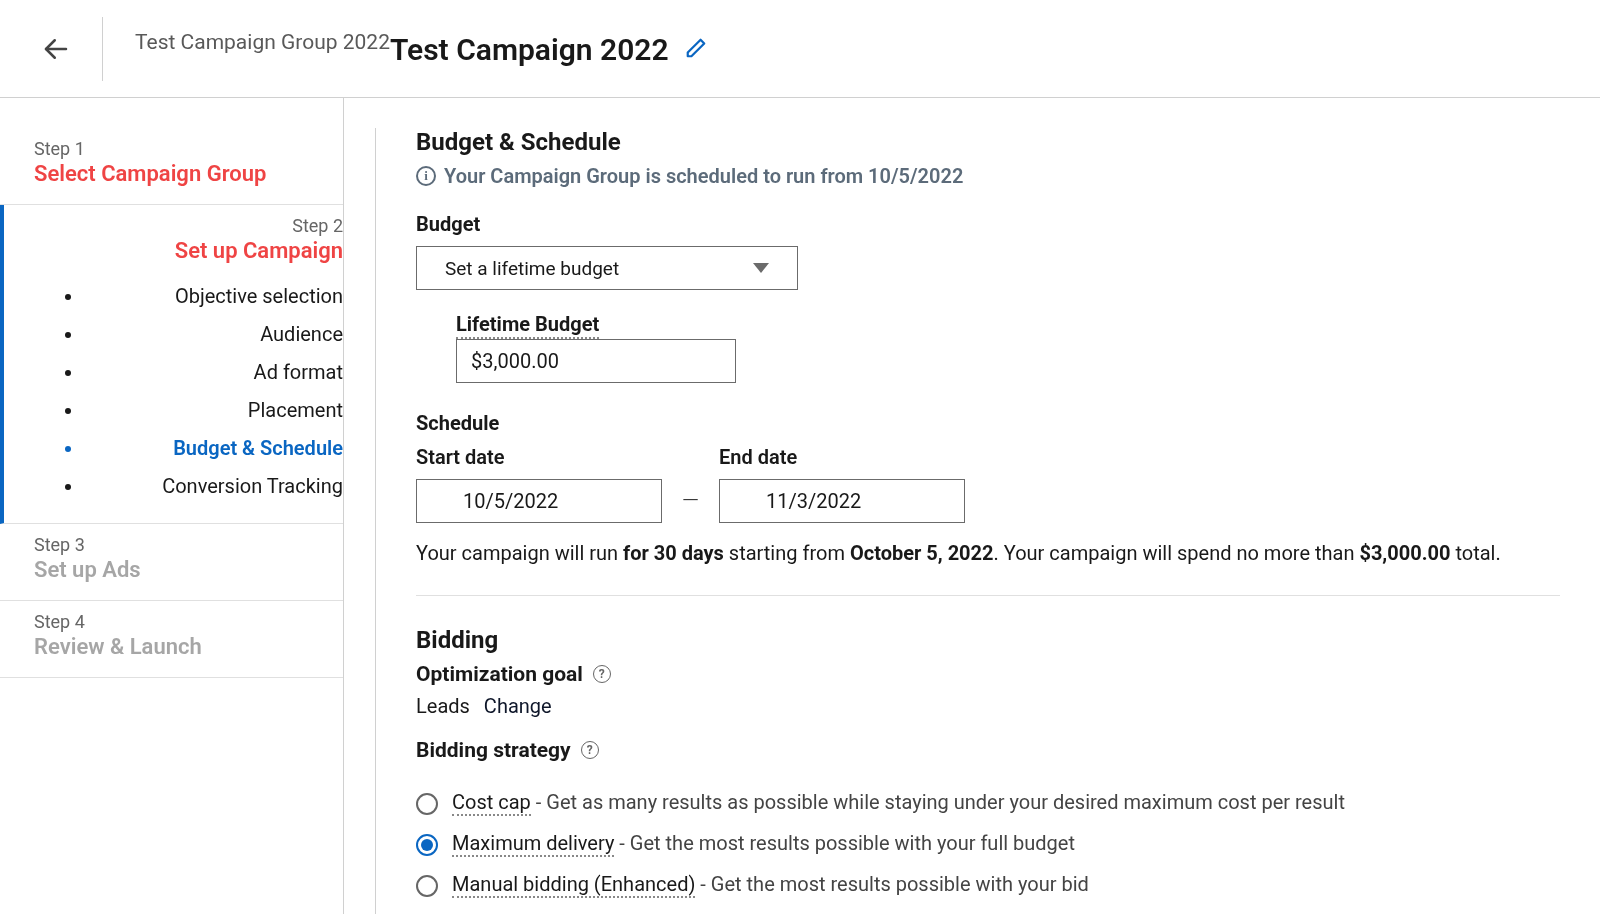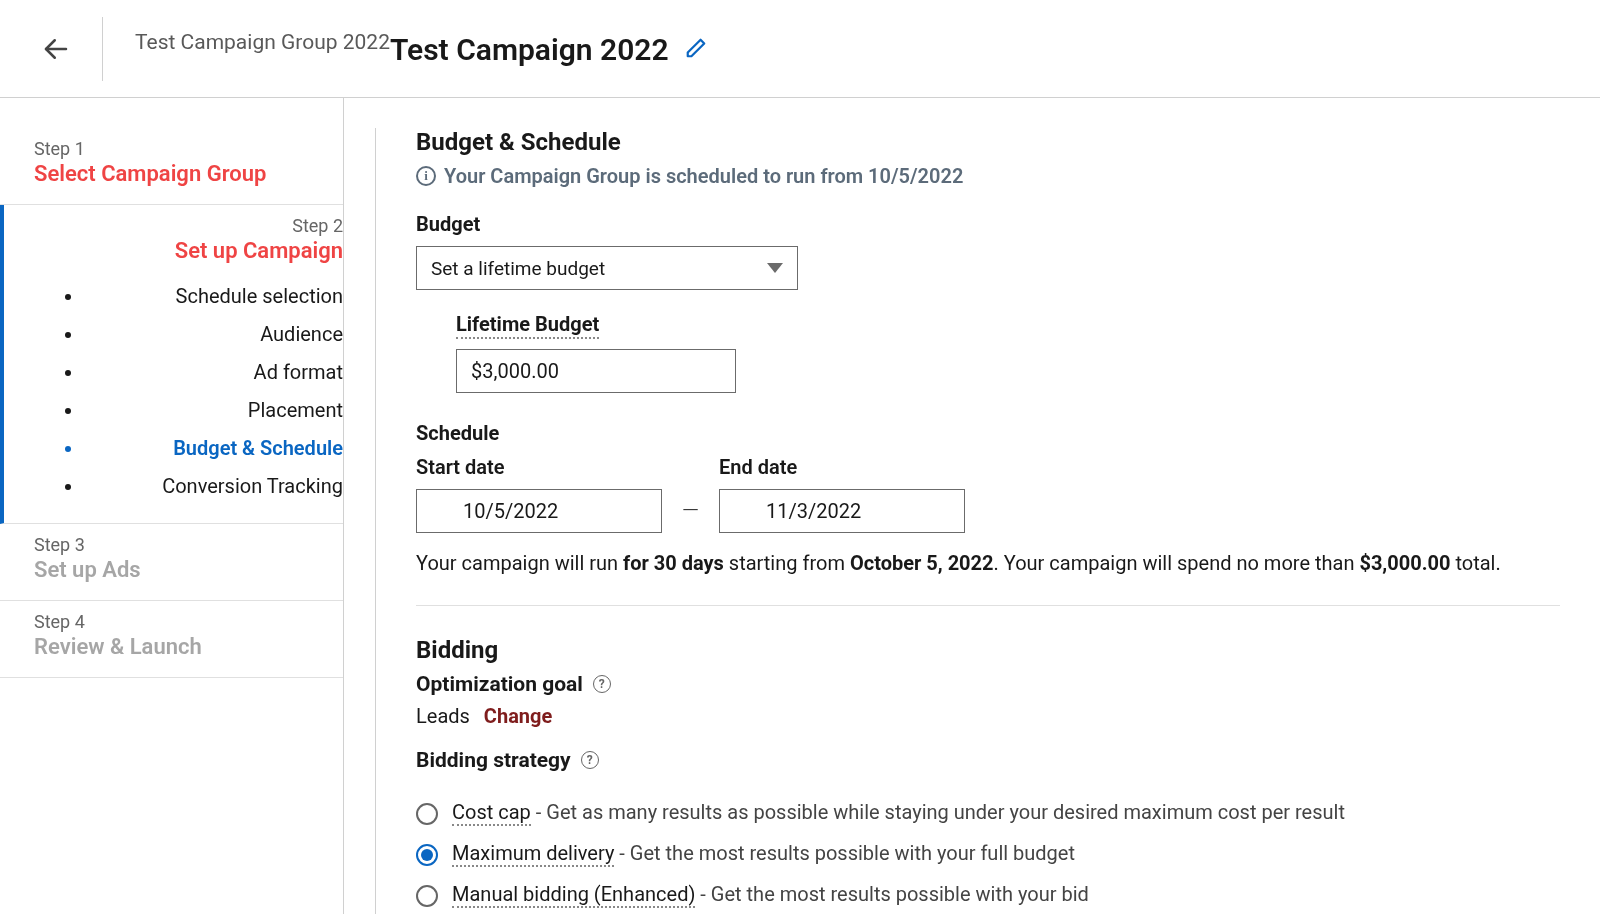--- a/index.html
+++ b/index.html
@@ -21,36 +21,36 @@
   .step-active { border-left: 4px solid #0a66c2; padding-left: 48px; margin-left: 0; text-align: right; }
   .step-sub { list-style: disc; padding-left: 32px; margin-top: 14px; }
   .step-sub li { font-size: 20px; padding: 7px 0; cursor: pointer; }
   .step-sub li.current { color: #0a66c2; font-weight: 600; }
   .main { flex: 1; padding: 30px 40px 40px 40px; color: #191919; }
   .main-inner { border-left: 1px solid #d0d0d0; margin-left: -9px; padding-left: 40px; min-height: 820px; }
   h2.section-head { font-size: 24px; font-weight: 700; margin-bottom: 8px; }
   .info-row { display: flex; align-items: center; gap: 8px; color: #5c6b7a; font-size: 20px; font-weight:600; margin-bottom: 24px; }
   .info-icon { width:20px; height:20px; border:2px solid #5c6b7a; border-radius:50%; display:inline-flex; align-items:center; justify-content:center; font-size:13px; font-weight:700; color:#5c6b7a; font-family:serif; }
   .field-label { font-size: 20px; font-weight: 700; margin-bottom: 10px; }
-  .select-box { width: 382px; height: 44px; border: 1px solid #6b6b6b; display:flex; align-items:center; justify-content:space-between; padding: 0 14px; cursor:pointer; font-size: 19px; }
+  .select-box { width: 382px; height: 44px; border: 1px solid #6b6b6b; display:flex; align-items:center; justify-content:space-between; padding: 0 28px; cursor:pointer; font-size: 19px; }
   .chev-down { width:0; height:0; border-left:8px solid transparent; border-right:8px solid transparent; border-top:10px solid #6b6b6b; }
   .sub-block { margin-left: 40px; margin-top: 22px; }
-  .dotted-label { font-size:20px; font-weight:700; border-bottom: 2px dotted #888; display:inline-block; padding-bottom:1px; margin-bottom:10px; }
+  .dotted-label { font-size:20px; font-weight:700; border-bottom: 2px dotted #888; display:inline-block; padding-bottom:1px; }
   .text-input { width: 280px; height: 44px; border:1px solid #6b6b6b; padding: 0 14px; font-size:20px; color:#191919; font-family:inherit; }
   .text-input.date { width: 246px; padding-left: 46px; }
   .schedule-row { display:flex; align-items:flex-end; gap:0; margin-bottom:18px;}
   .dash { font-size:22px; color:#333; padding: 0 20px 10px 20px; font-weight:300; }
   .summary { font-size:20px; margin-bottom: 30px; }
   .summary .bold { font-weight:700; }
   .hr { border:none; border-bottom:1px solid #e0e0e0; margin-bottom: 30px; }
   .og-row { display:flex; align-items:center; gap:10px; margin-bottom: 8px; }
   .og-label { font-size:21px; font-weight:700; }
   .help-icon { width:18px; height:18px; border:1.6px solid #666; border-radius:50%; display:inline-flex; align-items:center; justify-content:center; font-size:12px; font-weight:700; color:#666; }
   .og-value-row { display:flex; align-items:center; gap:14px; font-size:20px; margin-bottom: 20px;}
-  .link { color:#7f1d1d; font-weight:700; cursor:pointer; }
+  .link { color:#0f172a; font-weight:400; cursor:pointer; }
   .radio-row { display:flex; align-items:flex-start; gap:14px; font-size:20px; padding: 8px 0; cursor:pointer; }
   .radio-outer { width:22px; height:22px; border:2px solid #666; border-radius:50%; display:flex; align-items:center; justify-content:center; flex-shrink:0; margin-top:3px;}
   .radio-outer.selected { border-color:#0a66c2; }
   .radio-inner { width:12px; height:12px; background:#0a66c2; border-radius:50%; }
   .radio-title { border-bottom: 2px dotted #888; font-weight:400; }
   .radio-desc { color:#444; }
 </style>
 </head>
 <body>
 
@@ -78,21 +78,21 @@
 <div class="layout">
   <div class="sidebar">
     <div class="step-block">
       <div class="step-label">Step 1</div>
       <div class="step-title">Select Campaign Group</div>
     </div>
     <div class="step-block step-active">
       <div class="step-label">Step 2</div>
       <div class="step-title">Set up Campaign</div>
       <ul class="step-sub">
-        <li>Schedule selection</li>
+        <li>Objective selection</li>
         <li>Audience</li>
         <li>Ad format</li>
         <li>Placement</li>
         <li class="current">Budget &amp; Schedule</li>
         <li>Conversion Tracking</li>
       </ul>
     </div>
     <div class="step-block">
       <div class="step-label">Step 3</div>
       <div class="step-title muted">Set up Ads</div>

